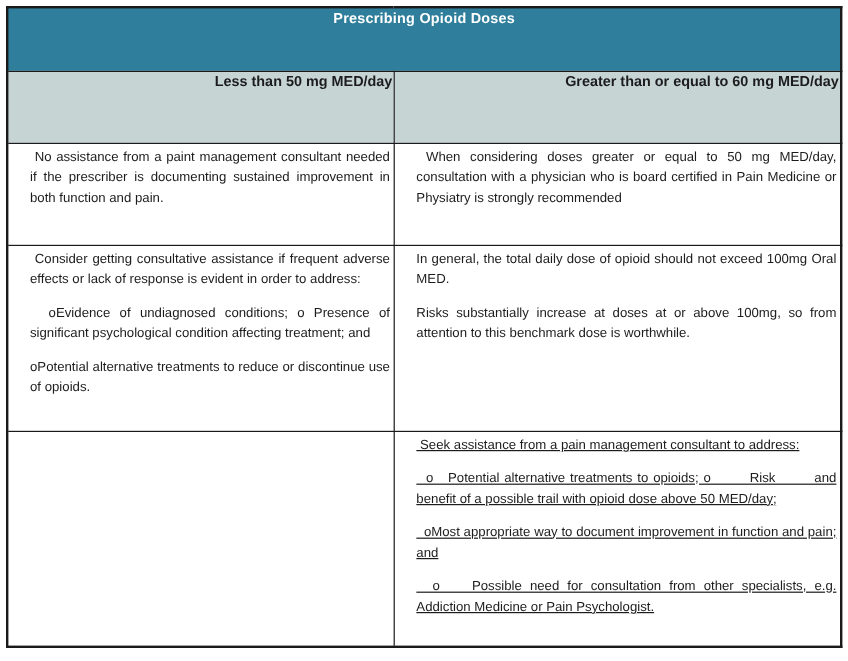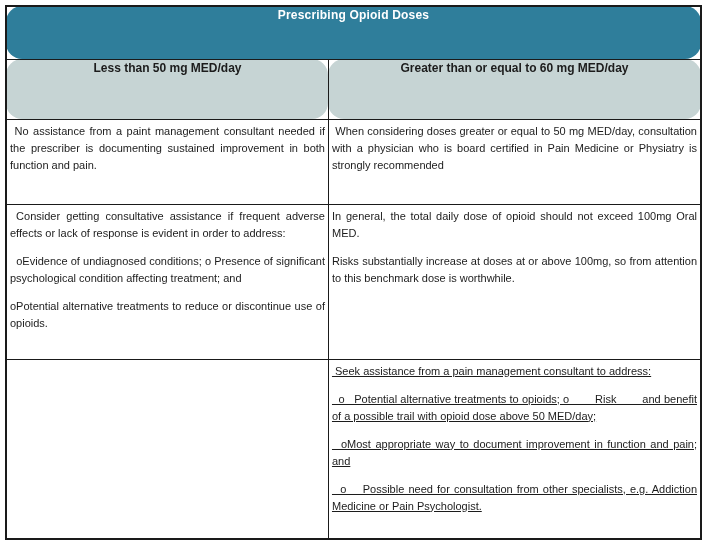--- a/index.html
+++ b/index.html
@@ -3,21 +3,21 @@
 <meta charset="utf-8">
 <style>
   :root {
     --title-bg: #2f7e9b;
     --title-text: #ffffff;
     --subhead-bg: #c6d4d4;
     --border: #1a1a1a;
     --body-text: #1c1c1c;
     --page-bg: #ffffff;
   }
-  * { box-sizing: border-box; border-radius: 16px; }
+  * { box-sizing: border-box; }
   html, body {
     margin: 0; padding: 0;
   }
   body {
     width: 707px; height: 551px;
     background: var(--page-bg);
     font-family: "Liberation Sans", "DejaVu Sans", sans-serif;
     color: var(--body-text);
     position: relative;
     overflow: hidden;
@@ -43,31 +43,31 @@
     font-size: 12px;
     text-align: center;
     vertical-align: middle;
     letter-spacing: 0.2px;
   }
   .colhead-cell {
     height: 60px;
     background: var(--subhead-bg);
     font-weight: bold;
     font-size: 12px;
-    text-align: center;
+    text-align: right;
     vertical-align: middle;
   }
   .row-1 td { height: 85px; }
   .row-2 td { height: 155px; }
   .row-3 td { height: 180px; text-decoration: underline; }
   .body-cell {
     background: #ffffff;
     font-size: 11px;
     line-height: 17px;
-    padding: 3px 3px 0 3px;
+    padding: 3px 3px 0 18px;
   }
   .body-cell p {
     margin: 0 0 11px 0;
     text-align: justify;
     text-align-last: left;
     -moz-text-align-last: left;
   }
 </style>
 </head>
 <body>

